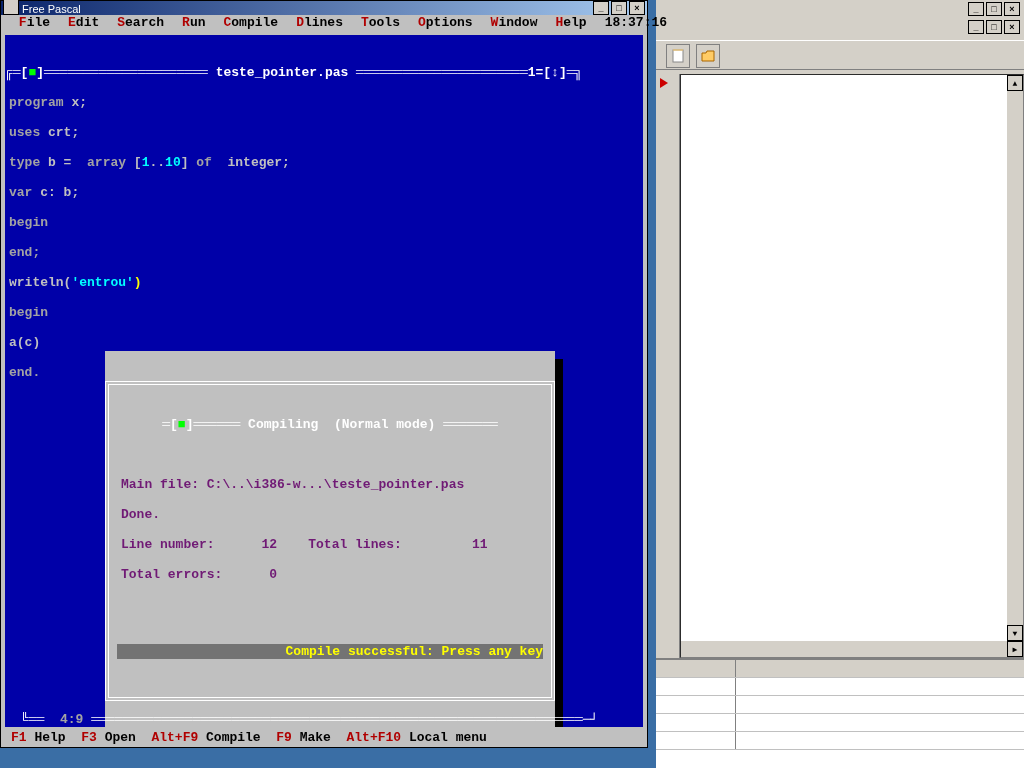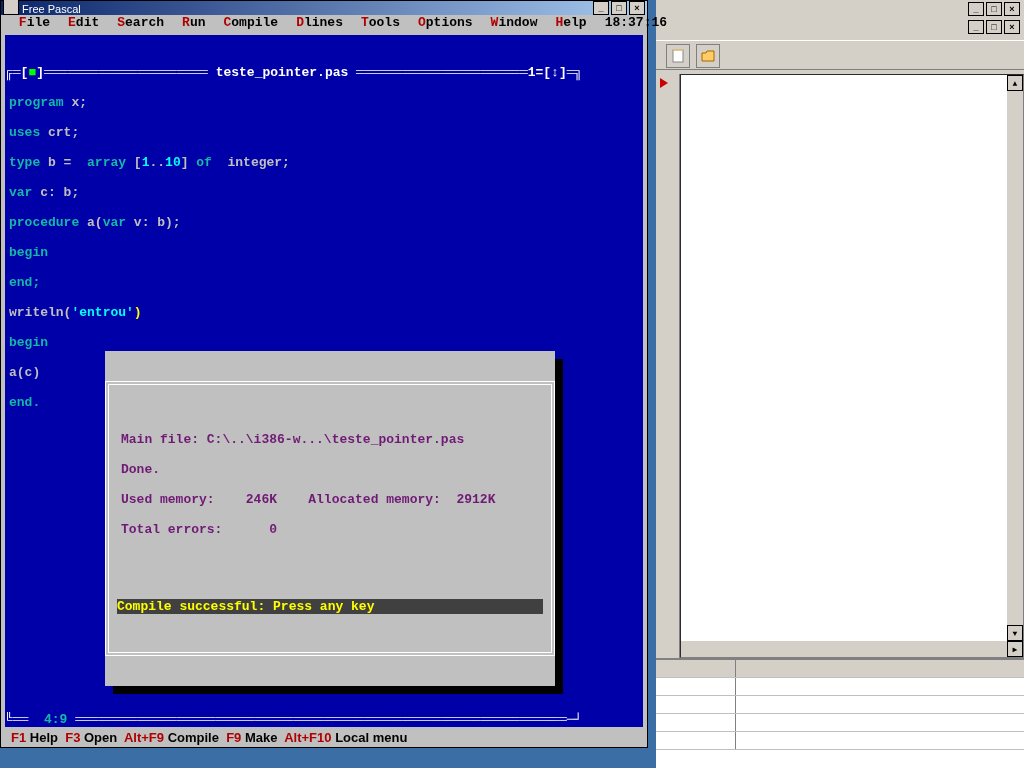--- a/index.html
+++ b/index.html
@@ -121,45 +121,45 @@
   white-space: pre;
   overflow: hidden;
 }
 .tui .frame-top, .tui .frame-bot {
   color: #fff;
 }
 .tui .frame-top { display:flex; }
 .tui .frame-top .title { color:#fff; }
 .tui .frame-top .green { color:#00ff00; }
 .tui .editor-line { padding-left: 4px; }
-.c-white { color: #14b8a6; }
+.c-white { color: #a3a3a3; }
 .c-cyan { color: #00ffff; }
 .c-yellow { color: #ffff00; }
 .c-gray { color: #c0c0c0; }
 
 .dialog {
   position: absolute; left: 100px; top: 316px;
   width: 450px; background: #c0c0c0;
   box-shadow: 8px 8px 0 #000;
 }
 .dialog .dborder {
   border: 4px double #fff; padding: 2px;
 }
 .dialog .dtitle { color:#fff; text-align:center; }
 .dialog .dtitle .green { color:#00ff00; }
 .dialog .dbody { color:#701a75; padding: 0 10px; }
 .dialog .dstatus {
-  background:#404040; color:#ff0; text-align:left;
+  background:#737373; color:#ff0; text-align:right;
   margin: 2px 6px 6px;
 }
 
 .statusbar {
   position: absolute; left: 4px; right: 4px; bottom: 2px;
   background: #c0c0c0; color:#000; font-weight:bold;
-  font-family:Liberation Sans, sans-serif; font-size:13px;
+  font-family:Liberation Mono, monospace; font-size:13px;
   white-space: pre; padding-left:6px;
 }
 .statusbar .hk { color:#b00000; }
 </style>
 </head>
 <body>
 
 <div class="bgwin">
   <div class="winbtns-outer">
     <div class="winbtn">_</div>
@@ -245,37 +245,37 @@
     <span class="mi"><span class="hk">H</span><span>elp</span></span>
     <span class="clock">18:37:16</span>
   </div>
 
   <div class="tui">
     <div class="frame-top">╔═[<span class="green">■</span>]═════════════════════<span class="title"> teste_pointer.pas </span>══════════════════════<span>1=[↕]</span>═╗</div>
 <div class="editor-line"><span class="c-white">program </span><span class="c-gray">x;</span></div>
 <div class="editor-line"><span class="c-white">uses </span><span class="c-gray">crt;</span></div>
 <div class="editor-line"><span class="c-white">type </span><span class="c-gray">b =  </span><span class="c-white">array </span><span class="c-gray">[</span><span class="c-cyan">1</span><span class="c-gray">..</span><span class="c-cyan">10</span><span class="c-gray">] </span><span class="c-white">of  </span><span class="c-gray">integer;</span></div>
 <div class="editor-line"><span class="c-white">var </span><span class="c-gray">c: b;</span></div>
-<div class="editor-line"><span class="c-white">procedure </span><span class="c-gray">a(</span><span class="c-white">var </span><span class="c-gray">v: b);</span></div>
 <div class="editor-line"><span class="c-white">begin</span></div>
 <div class="editor-line"><span class="c-white">end;</span></div>
 <div class="editor-line"><span class="c-gray">writeln(</span><span class="c-cyan">'entrou'</span><span class="c-yellow">)</span></div>
 <div class="editor-line"><span class="c-white">begin</span></div>
 <div class="editor-line"><span class="c-gray">a(c)</span></div>
 <div class="editor-line"><span class="c-white">end.</span></div>
 
     <div class="dialog">
       <div class="dborder">
+        <div class="dtitle"><span>═[</span><span class="green">■</span><span>]══════ </span><span>Compiling  (Normal mode)</span><span> ═══════</span></div>
         <div class="dbody">
 <div>Main file: C:\..\i386-w...\teste_pointer.pas</div>
 <div>Done.</div>
-<div>Used memory:    246K    Allocated memory:  2912K</div>
+<div>Line number:      12    Total lines:         11</div>
 <div>Total errors:      0</div>
         </div>
         <div class="dstatus">Compile successful: Press any key</div>
       </div>
     </div>
 
-    <div class="frame-bot" style="position:absolute;bottom:0;left:0;right:0">╚══ <span class="c-white"> 4:9 </span>═══════════════════════════════════════════════════════════════─┘</div>
+    <div class="frame-bot" style="position:absolute;bottom:0;left:16px;right:0">╚══ <span class="c-white"> 4:9 </span>═══════════════════════════════════════════════════════════════─┘</div>
   </div>
 
   <div class="statusbar"><span class="hk">F1</span><span> Help  </span><span class="hk">F3</span><span> Open  </span><span class="hk">Alt+F9</span><span> Compile  </span><span class="hk">F9</span><span> Make  </span><span class="hk">Alt+F10</span><span> Local menu</span></div>
 </div>
 
 </body></html>

